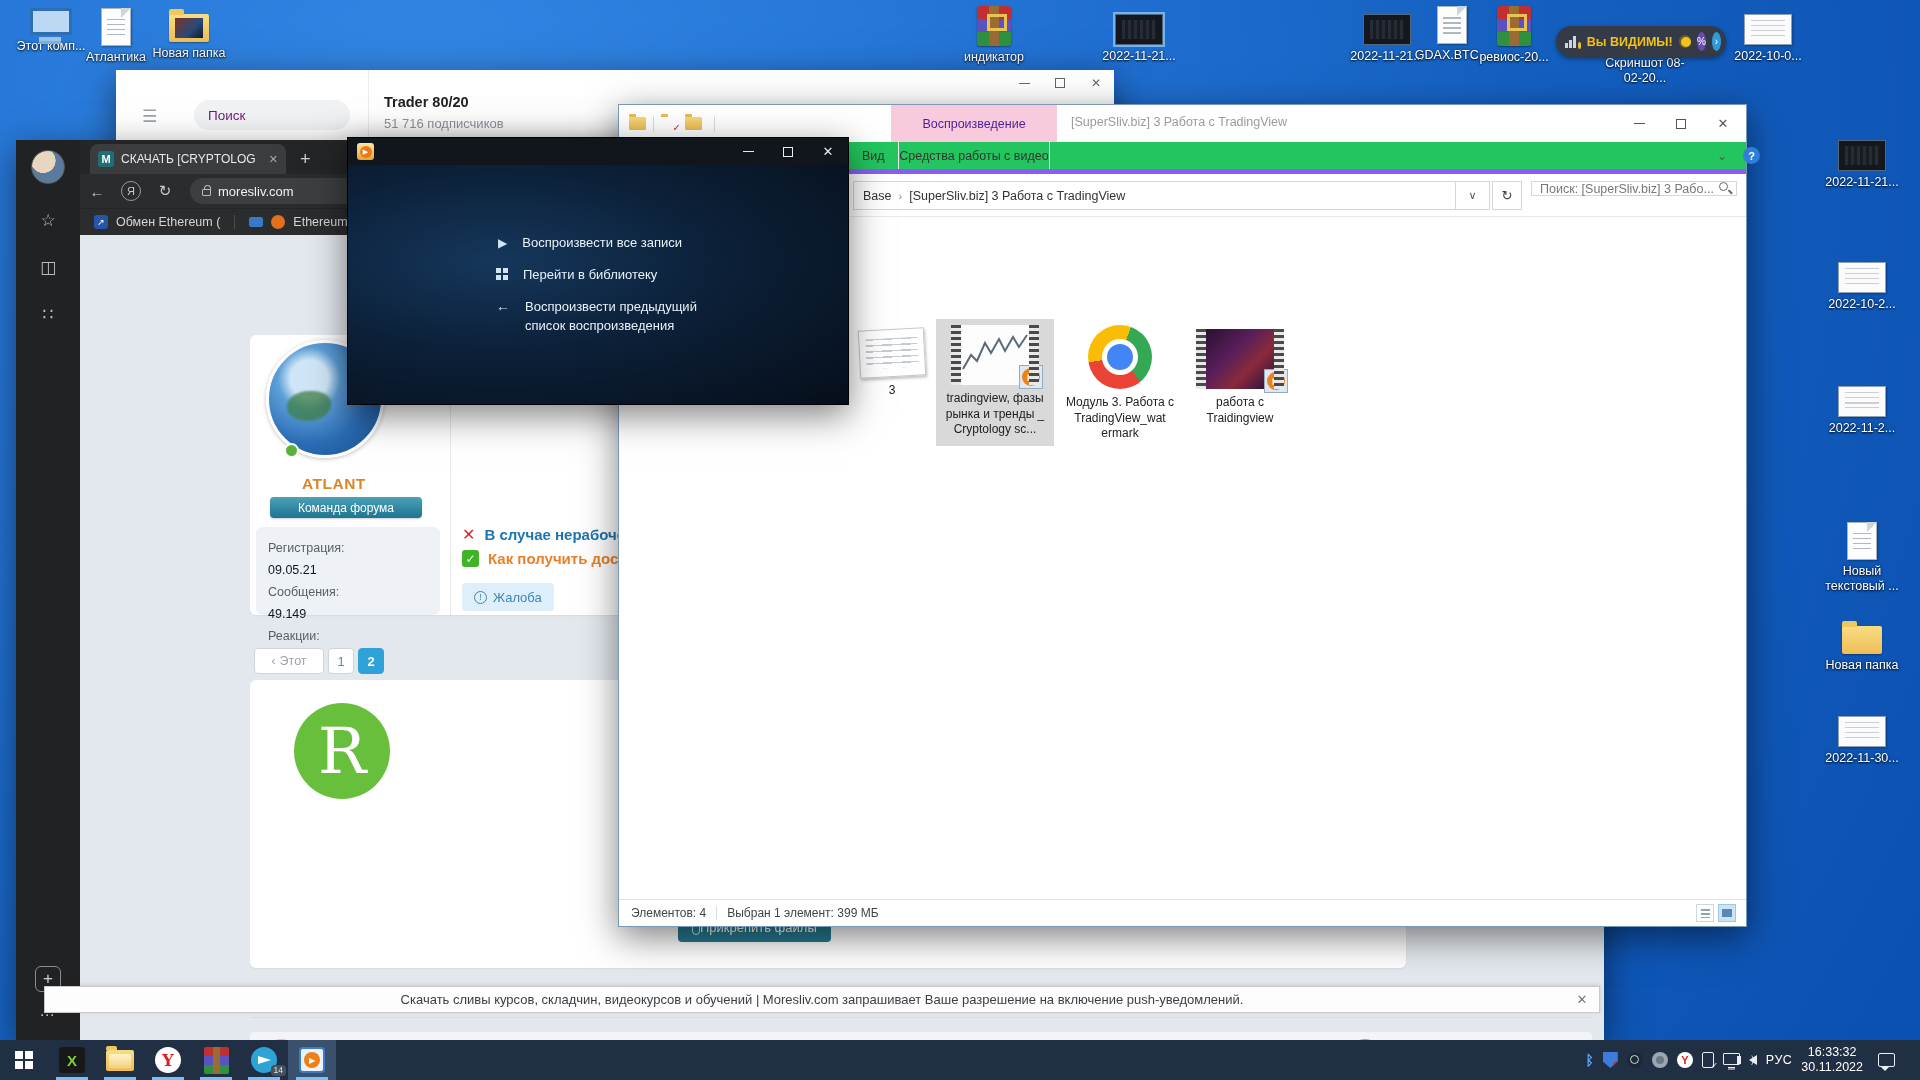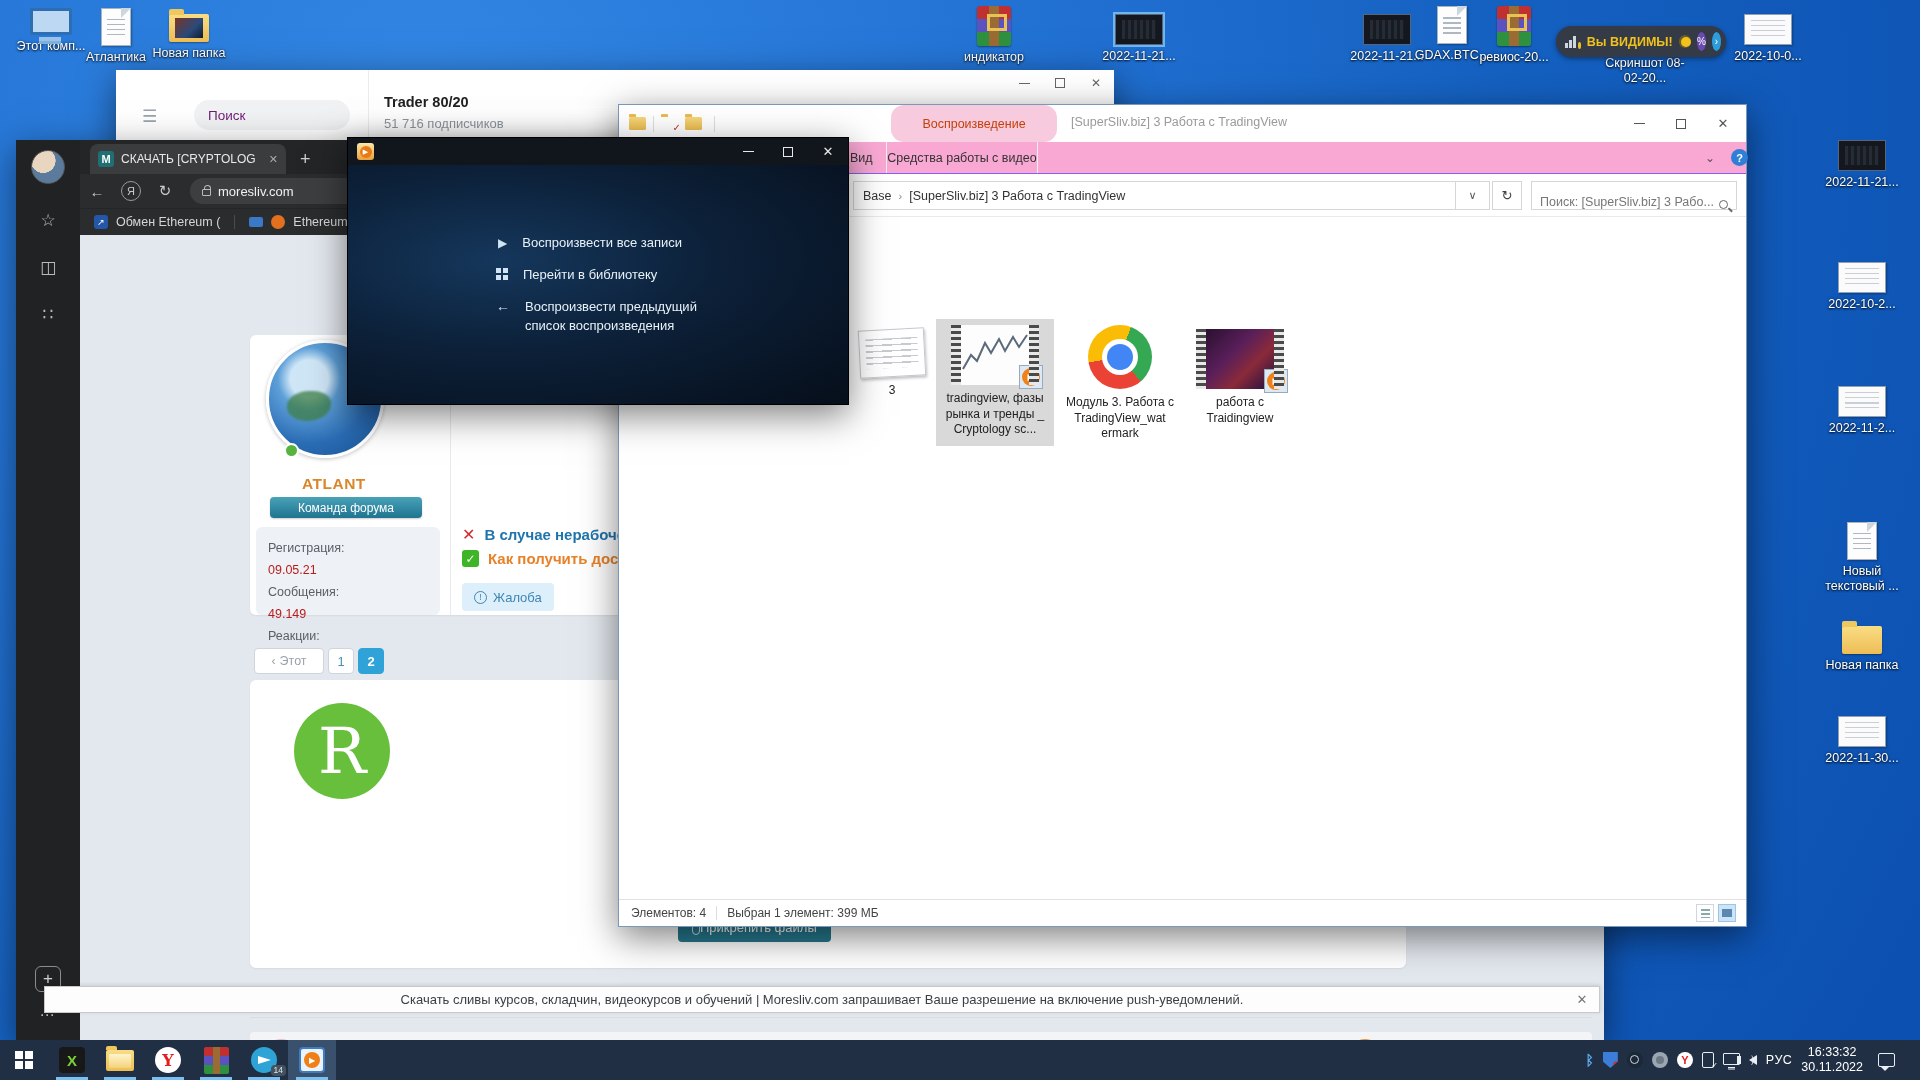--- a/index.html
+++ b/index.html
@@ -96,21 +96,21 @@
   .f-earth{position:absolute;left:250px;top:105px;width:118px;height:118px;border-radius:50%;border:3px solid #fff;
     background:radial-gradient(circle at 36% 32%,#cfe6f7 0 18%,#5d9fd8 30%,#2a6cb4 62%,#174f8e 100%);box-shadow:0 1px 4px rgba(0,0,0,.25);}
   .f-earth::after{content:"";position:absolute;left:18px;top:48px;width:44px;height:30px;border-radius:50% 40% 55% 45%;
     background:#3f7f46;opacity:.75;filter:blur(1px);}
   .f-greendot{position:absolute;left:268px;top:208px;width:15px;height:15px;border-radius:50%;background:#57b33e;border:2px solid #fff;}
   .f-user{position:absolute;left:286px;top:240px;font-size:15.5px;font-weight:bold;color:#d8872a;letter-spacing:.5px;}
   .f-badge{position:absolute;left:254px;top:262px;width:152px;height:21px;border-radius:4px;color:#fff;font-size:12px;
     background:linear-gradient(#49a2b8,#1f7490);display:flex;align-items:center;justify-content:center;box-shadow:0 1px 2px rgba(0,0,0,.2);}
   .f-stats{position:absolute;left:240px;top:292px;width:184px;height:88px;background:#eef1f5;border-radius:6px;padding:10px 12px;}
   .f-statrow{display:flex;justify-content:space-between;font-size:12.5px;color:#5a6068;line-height:22px;flex-direction:column;}
-  .f-statrow b{font-weight:normal;color:#b91c1c;}
+  .f-statrow b{font-weight:normal;color:#0f172a;}
   .f-vline{position:absolute;left:434px;top:100px;height:280px;width:1px;background:#e8eaec;}
   .f-msg1{position:absolute;left:446px;top:290px;font-size:15px;font-weight:bold;color:#1f74ad;display:flex;gap:9px;align-items:center;}
   .f-x{color:#d02a2a;font-size:16px;font-weight:bold;}
   .f-msg2{position:absolute;left:446px;top:315px;font-size:15px;font-weight:bold;color:#e8822a;display:flex;gap:9px;align-items:center;}
   .f-chk{width:17px;height:17px;border-radius:3px;background:#3db526;color:#fff;font-size:12px;display:flex;align-items:center;justify-content:center;}
   .f-report{position:absolute;left:446px;top:348px;height:28px;padding:0 12px;border-radius:4px;background:#ddeffa;
     color:#3d86b4;font-size:13px;display:flex;align-items:center;gap:6px;}
   .f-info{width:13px;height:13px;border:1px solid #3d86b4;border-radius:50%;font-size:9px;display:flex;align-items:center;justify-content:center;}
   .f-pgback{position:absolute;left:238px;top:413px;width:70px;height:26px;border:1px solid #cfd5da;border-radius:4px;background:#fff;
     color:#9aa2aa;font-size:12.5px;display:flex;align-items:center;justify-content:center;gap:4px;}
@@ -136,41 +136,41 @@
 
   
   .ex{left:618px;top:104px;width:1129px;height:823px;background:#fff;z-index:4;border:1px solid #7a98b8;}
   .ex-cap{position:absolute;left:0;right:0;top:0;height:37px;background:#fff;display:flex;align-items:center;}
   .ex-qat{display:flex;align-items:center;gap:7px;margin-left:10px;}
   .mini-folder{width:17px;height:13px;background:linear-gradient(#f6d77c,#eaba50);border-radius:1.5px;position:relative;}
   .mini-folder::before{content:"";position:absolute;top:-3px;left:0;width:7px;height:3px;background:#eaba50;border-radius:1px 1px 0 0;}
   .mini-check{position:absolute;right:-3px;bottom:-3px;color:#c03030;font-size:10px;font-weight:bold;}
   .qat-caret{font-size:9px;color:#555;margin-left:-2px;}
   .qat-sep{width:1px;height:16px;background:#ddd;}
-  .ex-playtab{position:absolute;left:272px;top:0;width:166px;height:37px;background:#f8cadd;color:#c2410c;
-    font-size:12.5px;display:flex;align-items:center;justify-content:center;border-radius:13px;}
+  .ex-playtab{position:absolute;left:272px;top:0;width:166px;height:37px;background:#f8cadd;color:#4c1d95;
+    font-size:12.5px;display:flex;align-items:center;justify-content:center;}
   .ex-title{position:absolute;left:452px;top:10px;font-size:12.5px;color:#9a9a9a;white-space:nowrap;}
   .ex-caps{position:absolute;right:2px;top:0;height:37px;display:flex;color:#444;}
-  .ex-tabs{position:absolute;left:0;right:0;top:37px;height:32px;background:#f9a8d4;border-bottom:1px solid #8b5cf6;
+  .ex-tabs{position:absolute;left:12px;right:0;top:37px;height:32px;background:#22c55e;border-bottom:5px solid #8b5cf6;
     display:flex;align-items:center;font-size:12.5px;color:#333;}
   .ex-tabview{position:absolute;left:231px;}
   .ex-tabvideo{position:absolute;left:267px;width:152px;text-align:center;border-left:1px solid #eee;border-right:1px solid #eee;height:100%;
     display:flex;align-items:center;justify-content:center;}
   .ex-chev{position:absolute;left:1086px;color:#555;font-size:12px;}
   .ex-help{position:absolute;left:1112px;width:17px;height:17px;border-radius:50%;background:#2f7fd6;color:#fff;
     font-size:11px;font-weight:bold;display:flex;align-items:center;justify-content:center;}
   .ex-addr{position:absolute;left:0;right:0;top:69px;height:43px;background:#fff;border-bottom:1px solid #e9e9e9;}
   .ex-abox{position:absolute;left:234px;top:7px;width:603px;height:29px;border:1px solid #d6d6d6;display:flex;align-items:center;
     font-size:12.5px;color:#333;padding-left:9px;gap:7px;}
   .ex-asep{color:#888;font-size:11px;}
   .ex-drop{position:absolute;left:837px;top:7px;width:34px;height:29px;border:1px solid #d6d6d6;border-left:none;
     display:flex;align-items:center;justify-content:center;color:#555;font-size:11px;}
   .ex-refresh{position:absolute;left:873px;top:7px;width:30px;height:29px;border:1px solid #d6d6d6;
     display:flex;align-items:center;justify-content:center;color:#444;font-size:13px;}
-  .ex-search{position:absolute;left:912px;top:7px;width:206px;height:29px;border:1px solid #d6d6d6;display:flex;align-items:flex-end;
+  .ex-search{position:absolute;left:912px;top:7px;width:206px;height:15px;border:1px solid #d6d6d6;display:flex;align-items:flex-start;
     font-size:12.5px;color:#777;padding-left:8px;}
   .ex-mag{margin-left:auto;margin-right:8px;width:9px;height:9px;border:1.5px solid #666;border-radius:50%;position:relative;}
   .ex-mag::after{content:"";position:absolute;left:8px;top:8px;width:5px;height:1.5px;background:#666;transform:rotate(45deg);}
   .ex-nav{position:absolute;left:0;top:112px;bottom:27px;width:196px;border-right:1px solid #eee;font-size:12.5px;color:#333;}
   .navitem{position:absolute;display:flex;align-items:center;gap:7px;}
   .ic-disk{width:16px;height:11px;background:linear-gradient(#dfe6ec,#aab6c2);border:1px solid #7e8c98;border-radius:2px;position:relative;}
   .ic-disk::after{content:"";position:absolute;right:2px;top:2px;width:3px;height:3px;border-radius:50%;background:#4a9e4a;}
   .ic-net{width:16px;height:12px;border:1.5px solid #4a7fb5;border-radius:1px;position:relative;background:#dceafd;}
   .ic-net::after{content:"";position:absolute;left:3px;bottom:-5px;width:7px;height:2px;background:#4a7fb5;box-shadow:0 2px 0 #4a7fb5;}
   .ex-files{position:absolute;left:196px;top:112px;right:0;bottom:27px;}

